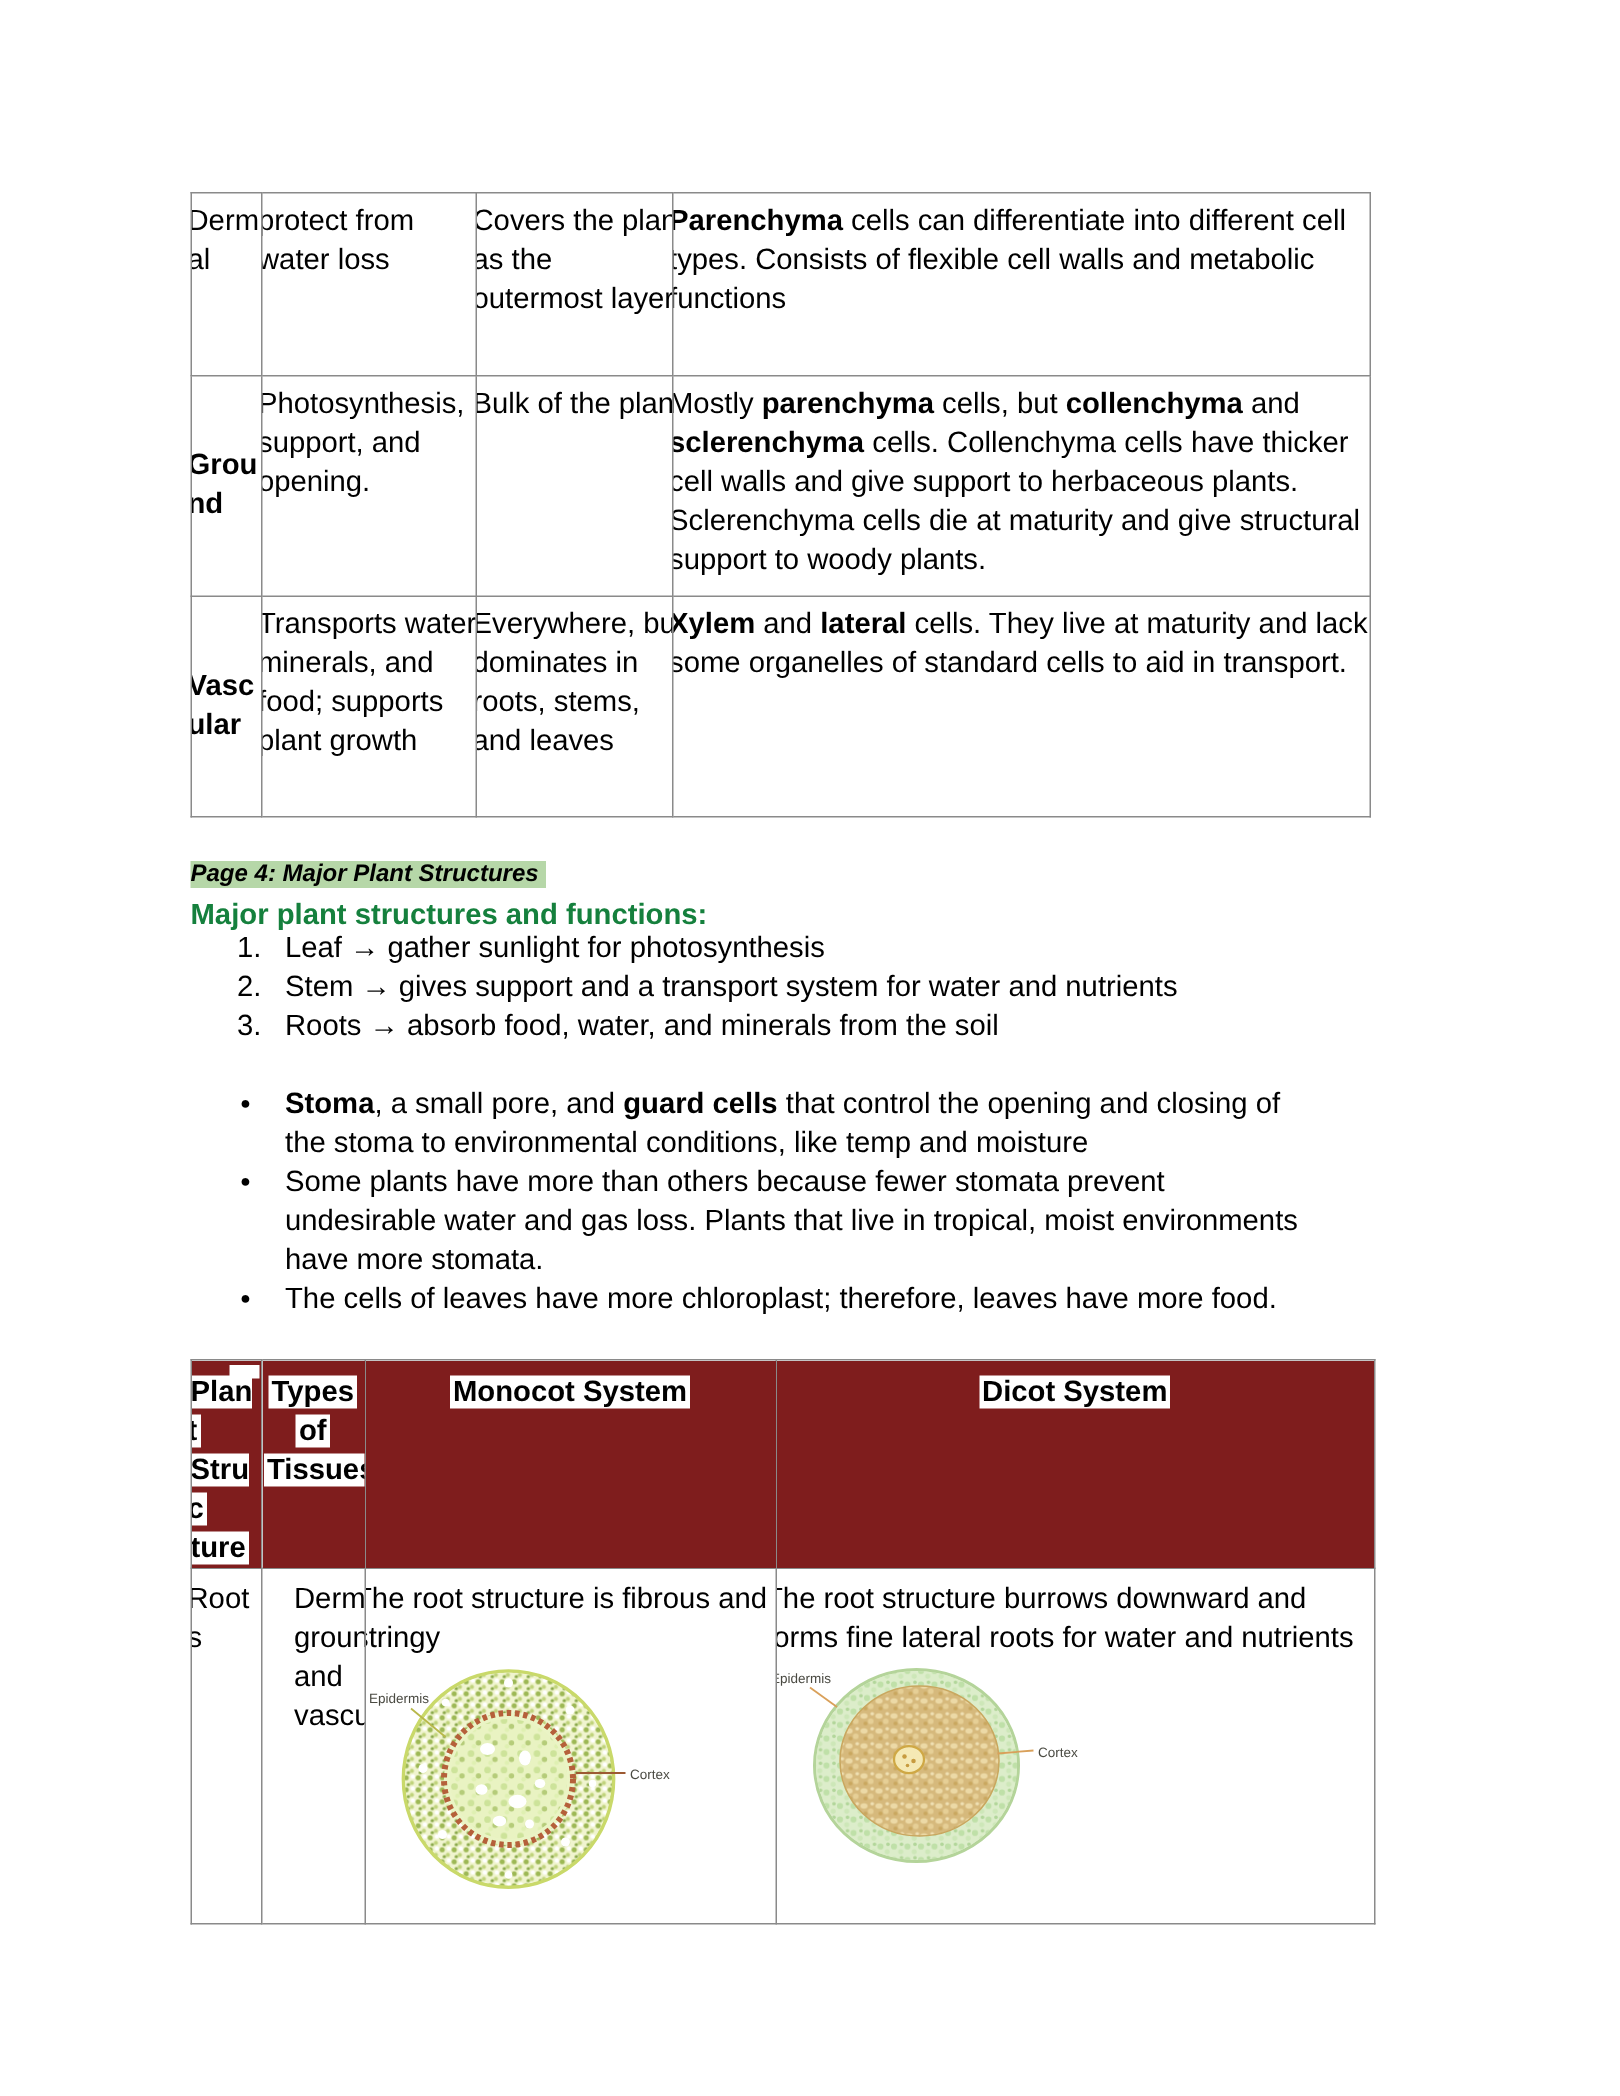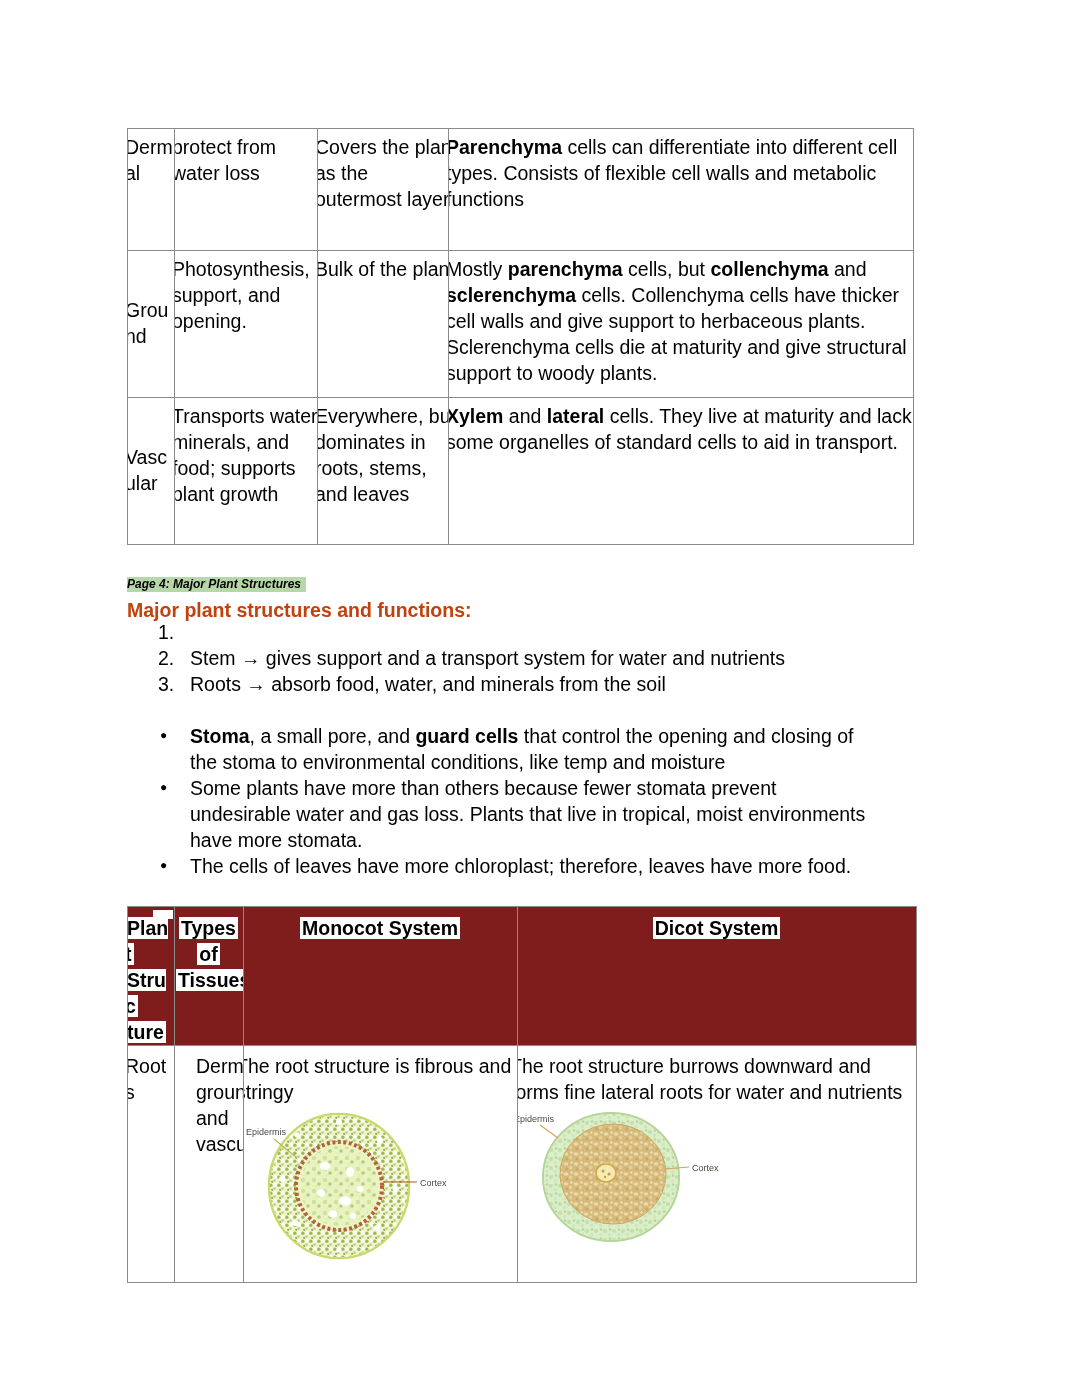--- a/index.html
+++ b/index.html
@@ -7,30 +7,30 @@
         font-family:"Liberation Sans",sans-serif;color:#000;font-size:19.5px;line-height:26px;}
 
   
   table{border-collapse:collapse;table-layout:fixed;position:absolute;left:127px;}
   td{border:1px solid #8a8a8a;vertical-align:top;overflow:hidden;padding:5px 2px 0 1px;}
   .cellin{margin-left:-4px;width:150px;word-wrap:break-word;}
   #t1{top:128px;width:786px;}
   #t2{top:906px;width:789px;}
   .w-c1{width:50px;} .w-c2{width:150px;} .w-c3{width:142px;} .w-c4{width:470px;}
   .w-d2{width:76px;margin-left:20px;} .w-d3{width:285px;margin-left:-9px;} .w-d4{width:410px;margin-left:-9px;}
-  .vmid{vertical-align:middle;}
+  .vmid{vertical-align:middle;font-weight:bold;}
   .vmid .cellin{margin-top:-8px;}
   b,.b{font-weight:700;text-align:right;}
 
   
   .abs{position:absolute;}
   #pg-heading{left:127px;top:568px;}
-  #pg-heading .hl{background:#b6d7a8;font-weight:700;font-style:italic;font-size:12px;
+  #pg-heading .hl{background:#b6d7a8;font-weight:700;font-style:italic;font-size:16px;
                   line-height:29px;padding:0 5px 1px 0;margin-top:36px;}
-  #subheading{left:127px;top:597px;font-weight:700;color:#c2410c;}
+  #subheading{left:127px;top:597px;font-weight:700;color:#15803d;}
   #numlist{left:127px;top:619px;}
   .li{position:relative;padding-left:63px;line-height:26px;height:26px;white-space:nowrap;}
   .li .num{position:absolute;left:31px;top:0;}
   #bullets{left:127px;top:723px;width:755px;}
   .bullet{position:relative;padding-left:63px;line-height:26px;}
   .bullet .dot{position:absolute;left:33px;top:-1px;font-size:12px;}
 
   
   #t2 .hdr{background:#7f1d1d;height:123px;padding-top:8px;position:relative;}
   .whl{background:#ffffff;padding:0 2px;}
@@ -103,20 +103,21 @@
     </table>
 
   <div id="pg-heading" class="abs">
     <span class="hl">Page 4: Major Plant Structures</span>
   </div>
   <div id="subheading" class="abs">Major plant structures and functions:</div>
 
   <div id="numlist" class="abs">
     <div class="li">
       <span class="num">1.</span>
+      <span>Leaf → gather sunlight for photosynthesis</span>
     </div>
     <div class="li">
       <span class="num">2.</span>
       <span>Stem → gives support and a transport system for water and nutrients</span>
     </div>
     <div class="li">
       <span class="num">3.</span>
       <span>Roots → absorb food, water, and minerals from the soil</span>
     </div>
   </div>

